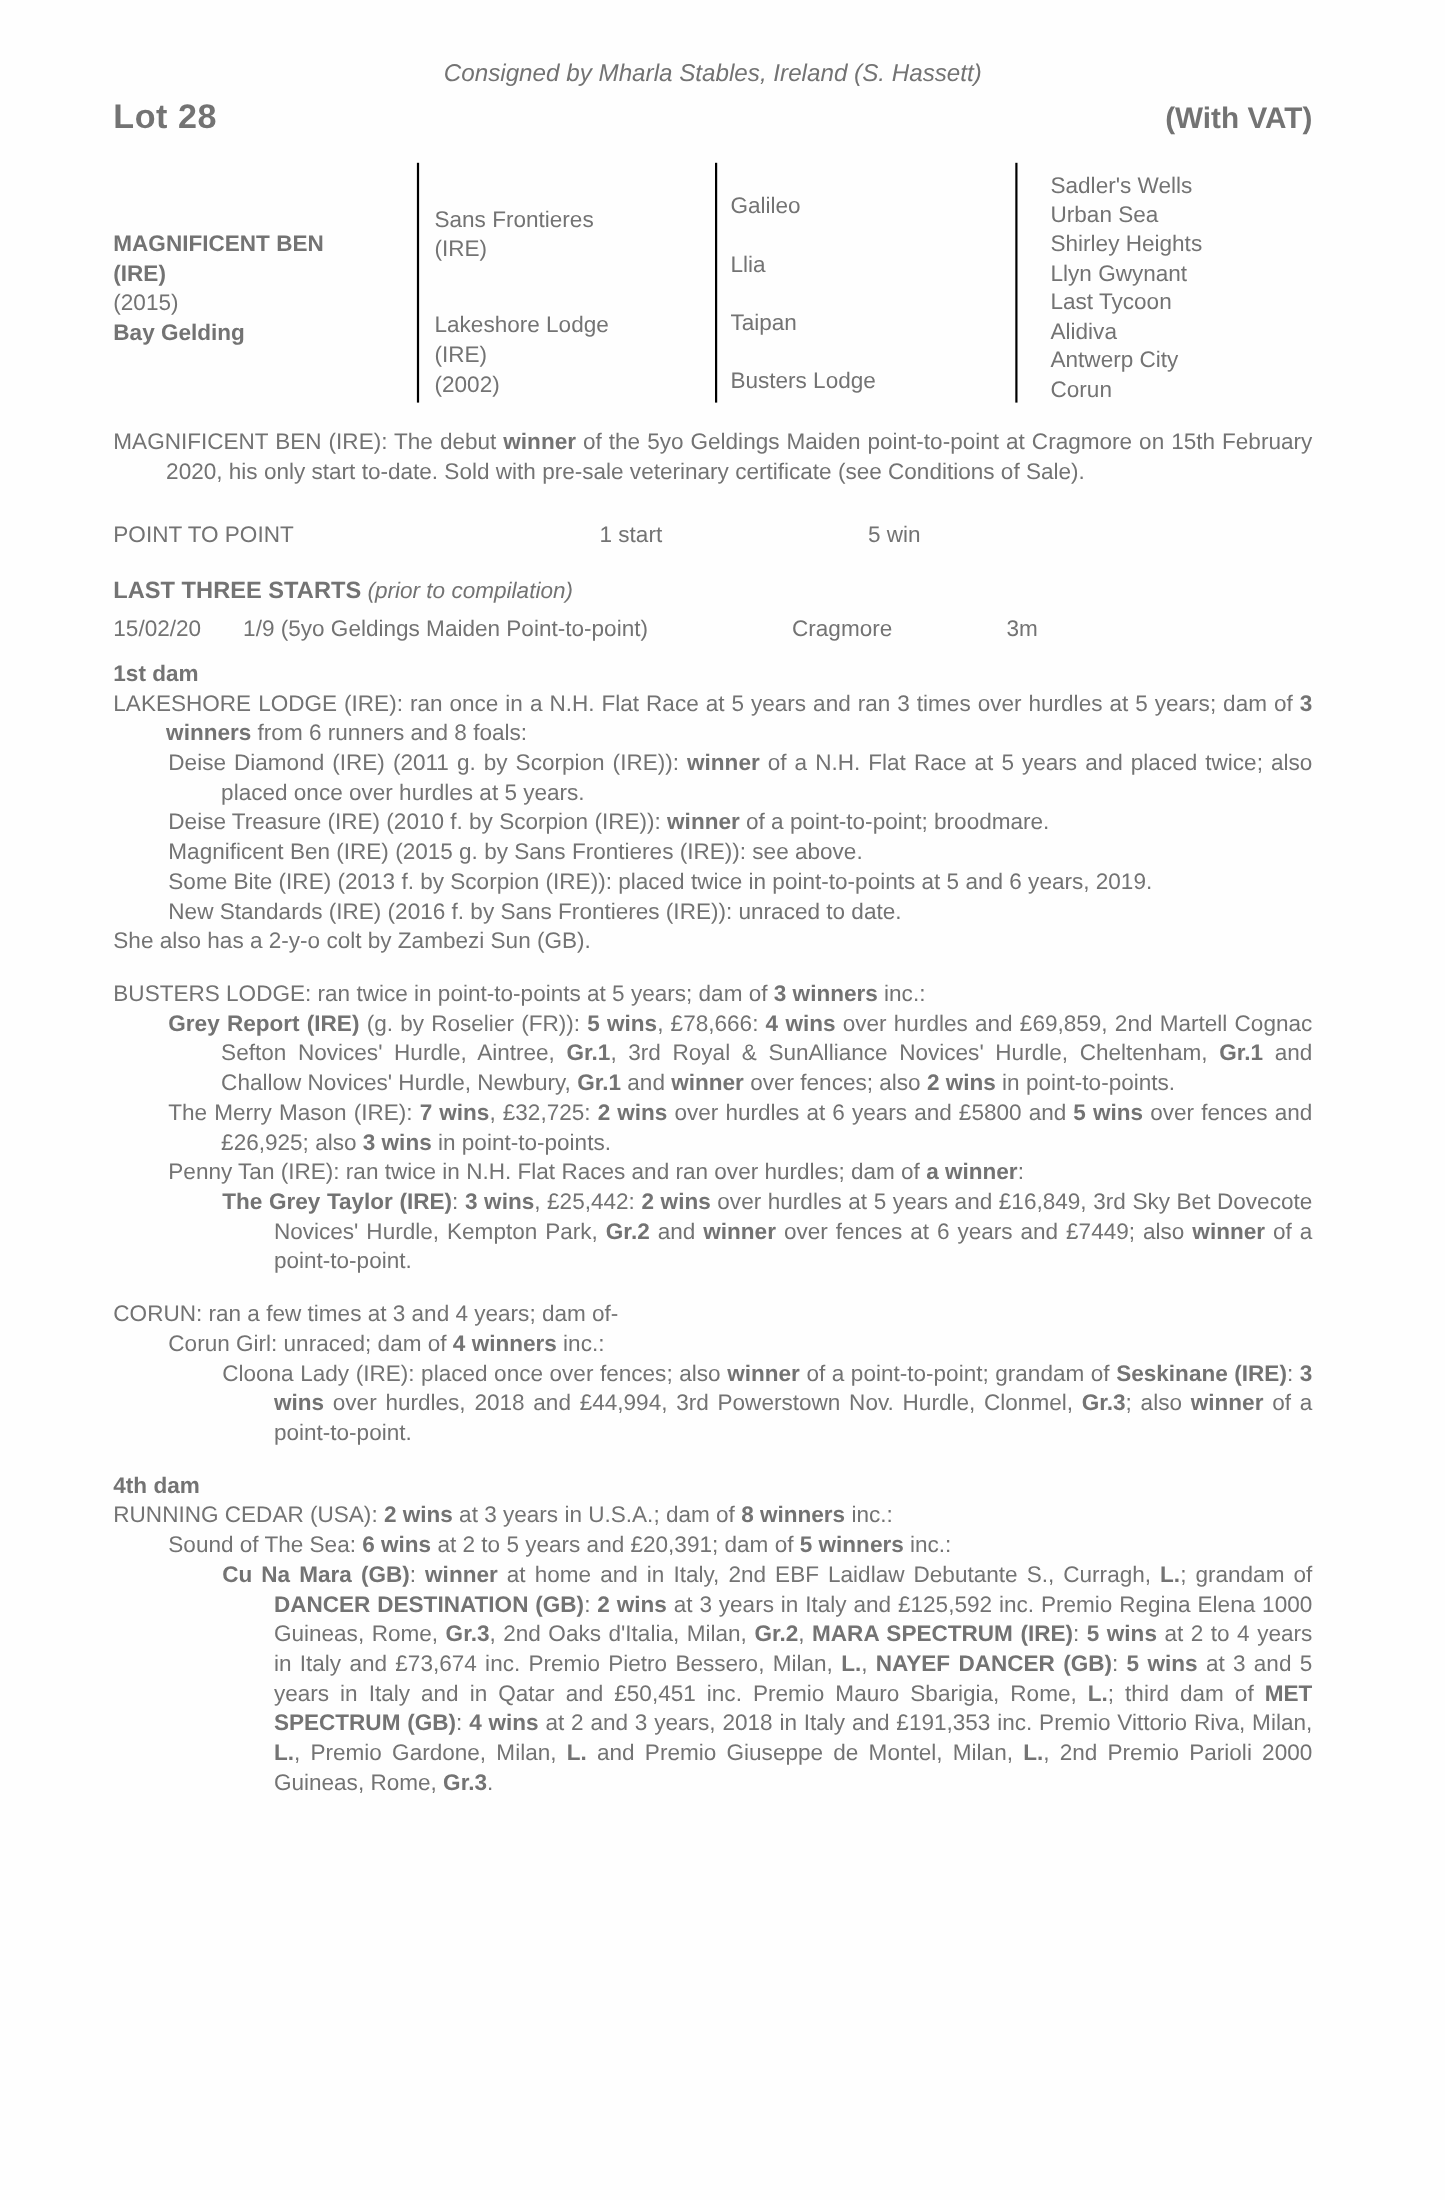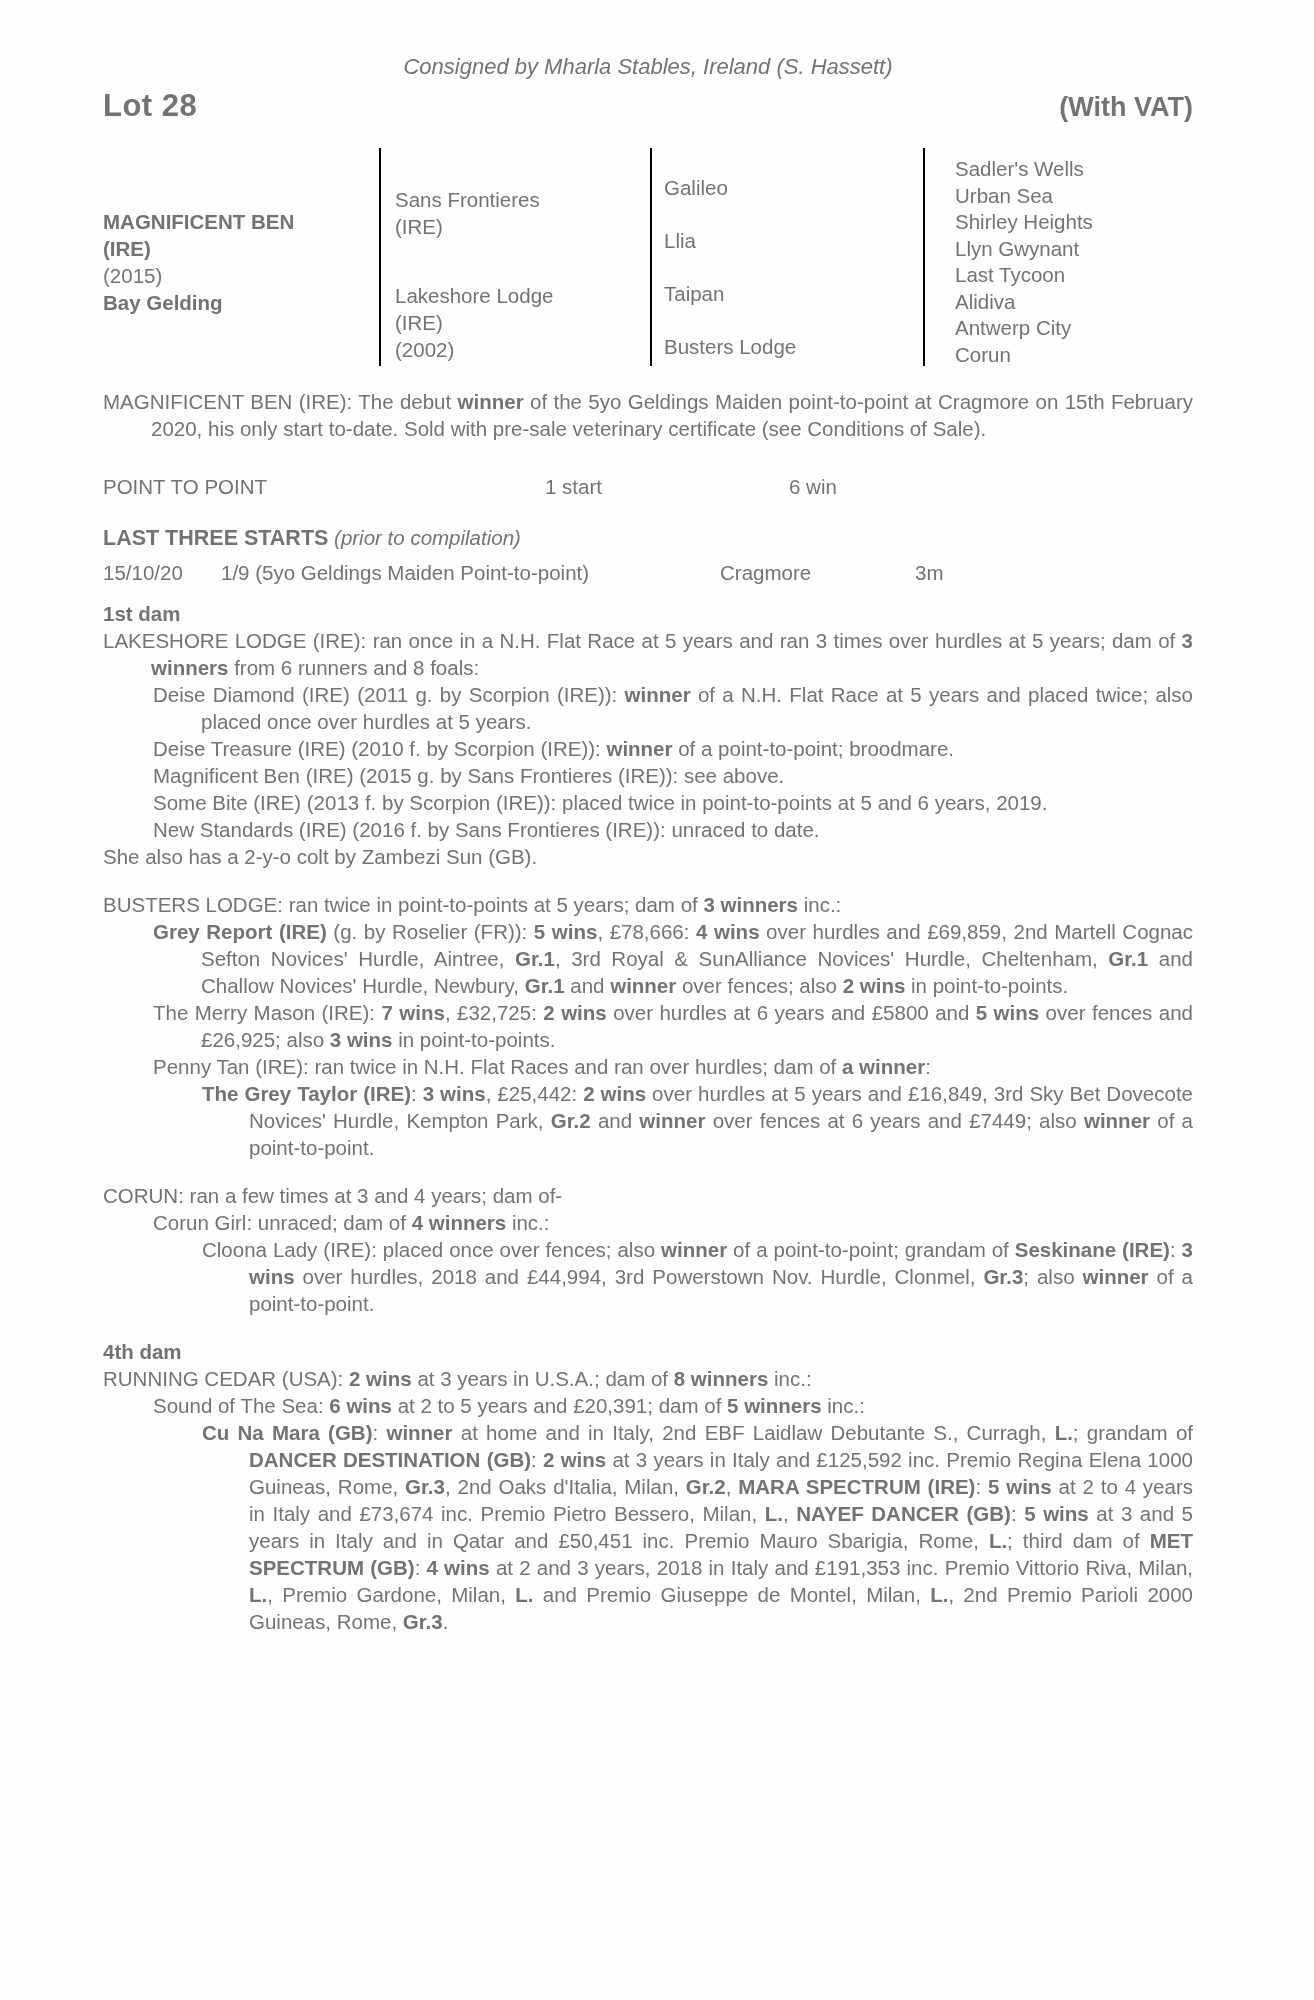--- a/index.html
+++ b/index.html
@@ -105,30 +105,30 @@
       <div>Antwerp City</div>
       <div>Corun</div>
     </div>
   </div>
 
   <p class="para l0 description"><span>MAGNIFICENT BEN (IRE): The debut </span><span class="bold">winner</span><span> of the 5yo Geldings Maiden point-to-point at Cragmore on 15th February 2020, his only start to-date. Sold with pre-sale veterinary certificate (see Conditions of Sale).</span></p>
 
   <div class="ptp-row">
     <div class="ptp-label">POINT TO POINT</div>
     <div class="ptp-starts">1 start</div>
-    <div class="ptp-wins">6 win</div>
+    <div class="ptp-wins">5 win</div>
   </div>
 
   <div class="lts">
     <div>
       <span class="lts-title">LAST THREE STARTS</span>
       <span class="lts-note">(prior to compilation)</span>
     </div>
     <div class="lts-row">
-      <div class="lts-date">15/10/20</div>
+      <div class="lts-date">15/02/20</div>
       <div class="lts-result">1/9 (5yo Geldings Maiden Point-to-point)</div>
       <div class="lts-course">Cragmore</div>
       <div class="lts-distance">3m</div>
     </div>
   </div>
 
   <div class="dam-section first">
     <div class="dam-heading">1st dam</div>
     <p class="para l0"><span>LAKESHORE LODGE (IRE): ran once in a N.H. Flat Race at 5 years and ran 3 times over hurdles at 5 years; dam of </span><span class="bold">3 winners</span><span> from 6 runners and 8 foals:</span></p>
     <p class="para l1"><span>Deise Diamond (IRE) (2011 g. by Scorpion (IRE)): </span><span class="bold">winner</span><span> of a N.H. Flat Race at 5 years and placed twice; also placed once over hurdles at 5 years.</span></p>

